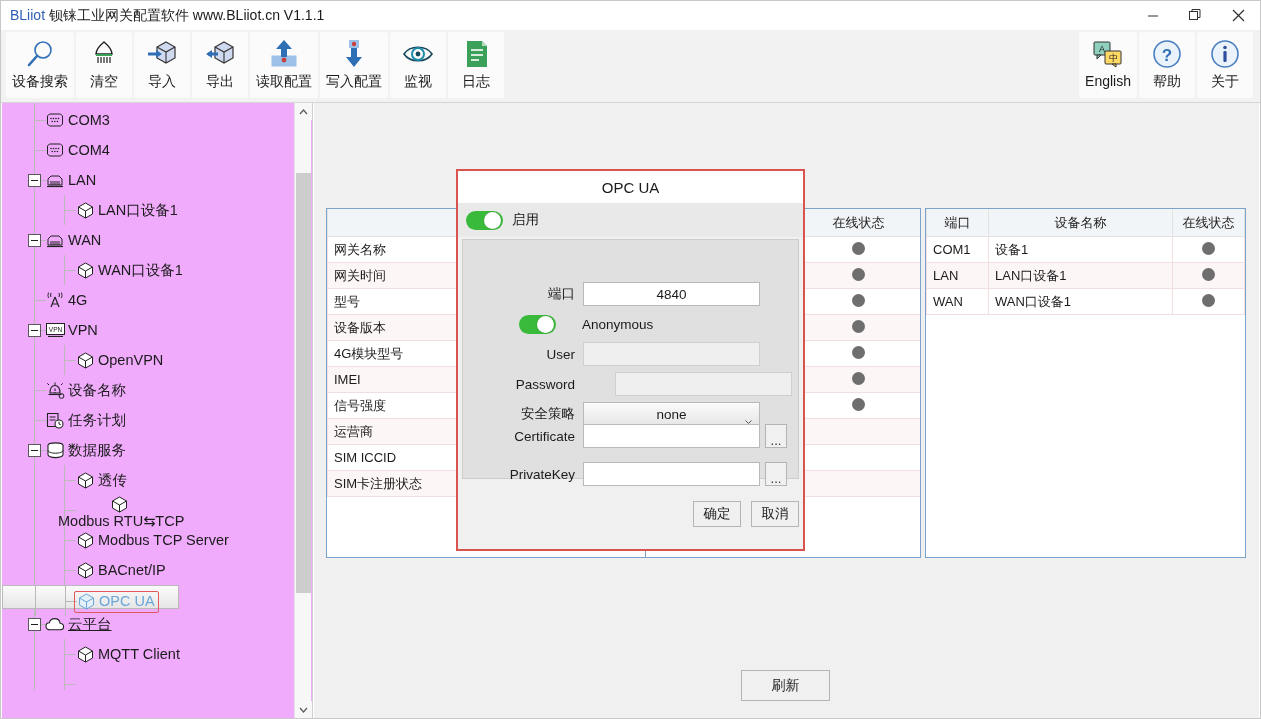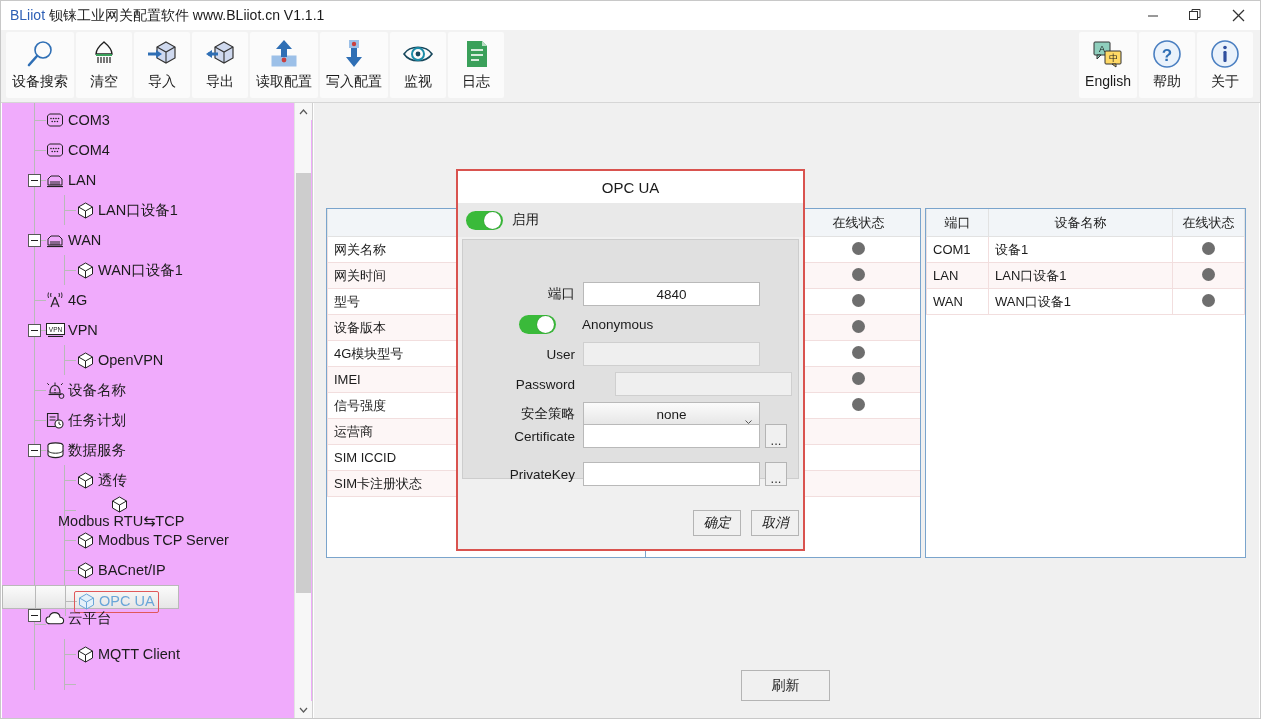--- a/index.html
+++ b/index.html
@@ -71,21 +71,21 @@
   .row .flab{width:120px;text-align:right;padding-right:8px;font-size:13.5px;color:#1b1b1b;box-sizing:border-box;}
   .inp{width:177px;height:24px;box-sizing:border-box;border:1px solid #b9b9b9;background:#fff;font-size:13.5px;
        color:#1b1b1b;text-align:center;padding:0 4px;font-family:inherit;outline:none;}
   .inp.dis{background:#efefef;border:1px solid #cfcfcf;}
   .sel{width:177px;height:24px;box-sizing:border-box;border:1px solid #b9b9b9;background:linear-gradient(#fbfbfb,#e6e6e6);
        font-size:13.5px;color:#1b1b1b;display:flex;align-items:center;justify-content:center;position:relative;cursor:default;}
   .sel .chev{position:absolute;right:7px;top:50%;margin-top:-2px;width:7px;height:4px;}
   .inp.path{text-align:left;width:177px;}
   .dots{width:22px;height:24px;margin-left:5px;border:1px solid #b4b4b4;background:#f0f0f0;box-sizing:border-box;
         display:flex;align-items:flex-end;justify-content:center;font-size:13px;color:#333;cursor:default;line-height:13px;}
-  .dlg-foot{position:absolute;left:4px;right:4px;bottom:4px;height:44px;display:flex;align-items:center;justify-content:flex-end;font-style:italic;}
+  .dlg-foot{position:absolute;left:4px;right:4px;bottom:4px;height:44px;display:flex;align-items:flex-start;justify-content:flex-end;}
   .dbtn{width:48px;height:26px;border:1px solid #b4b4b4;background:#f0f0f0;font-size:13.5px;color:#1b1b1b;
         display:flex;align-items:center;justify-content:center;margin-left:10px;cursor:default;box-sizing:border-box;}
 
   
   .sw{width:37px;height:19px;border-radius:10px;background:#3aba3a;position:relative;flex:0 0 auto;cursor:default;}
   .sw .knob{position:absolute;top:1px;left:18px;width:17px;height:17px;border-radius:50%;background:#fff;box-shadow:0 0 1px rgba(0,0,0,.4);}
 </style>
 </head>
 <body>
 
@@ -554,21 +554,21 @@
                 <path d="M1.5 5 L8.5 9 L15.5 5 M8.5 9 L8.5 16" fill="none" stroke="#6aa6d8" stroke-width="1"></path>
               </svg>
             </span>
             <span class="lbl">OPC UA</span>
           </div>
           <div class="selbox" style="left: 71px; top: 5px; width: 83px; height: 20px;"></div>
         </div>
         <div class="tnode">
           <div class="guide" style="left: 32px; top: 0px; width: 1px; height: 30px;"></div>
           <div class="guide" style="left: 32px; top: 15px; width: 12px; height: 1px;"></div>
-          <div style="position: absolute; left: 26px; top: 0px; height: 30px; display: flex; align-items: flex-start;">
+          <div style="position: absolute; left: 26px; top: 0px; height: 30px; display: flex; align-items: center; text-decoration: underline;">
             <span class="expander"></span>
             <span class="tico">
               <svg width="20" height="15" viewBox="0 0 20 15">
                 <path d="M5.2 12.8 C2.6 12.8 1 11.2 1 9.2 C1 7.3 2.5 5.8 4.4 5.7 C5 3.3 7 1.6 9.6 1.6 C12.4 1.6 14.7 3.6 15.1 6.2 C17.1 6.4 18.6 8 18.6 9.8 C18.6 11.5 17.2 12.8 15.3 12.8 Z" fill="#fff" stroke="#222" stroke-width="1.1"></path>
               </svg>
             </span>
             <span class="lbl">云平台</span>
           </div>
         </div>
         <div class="tnode">

